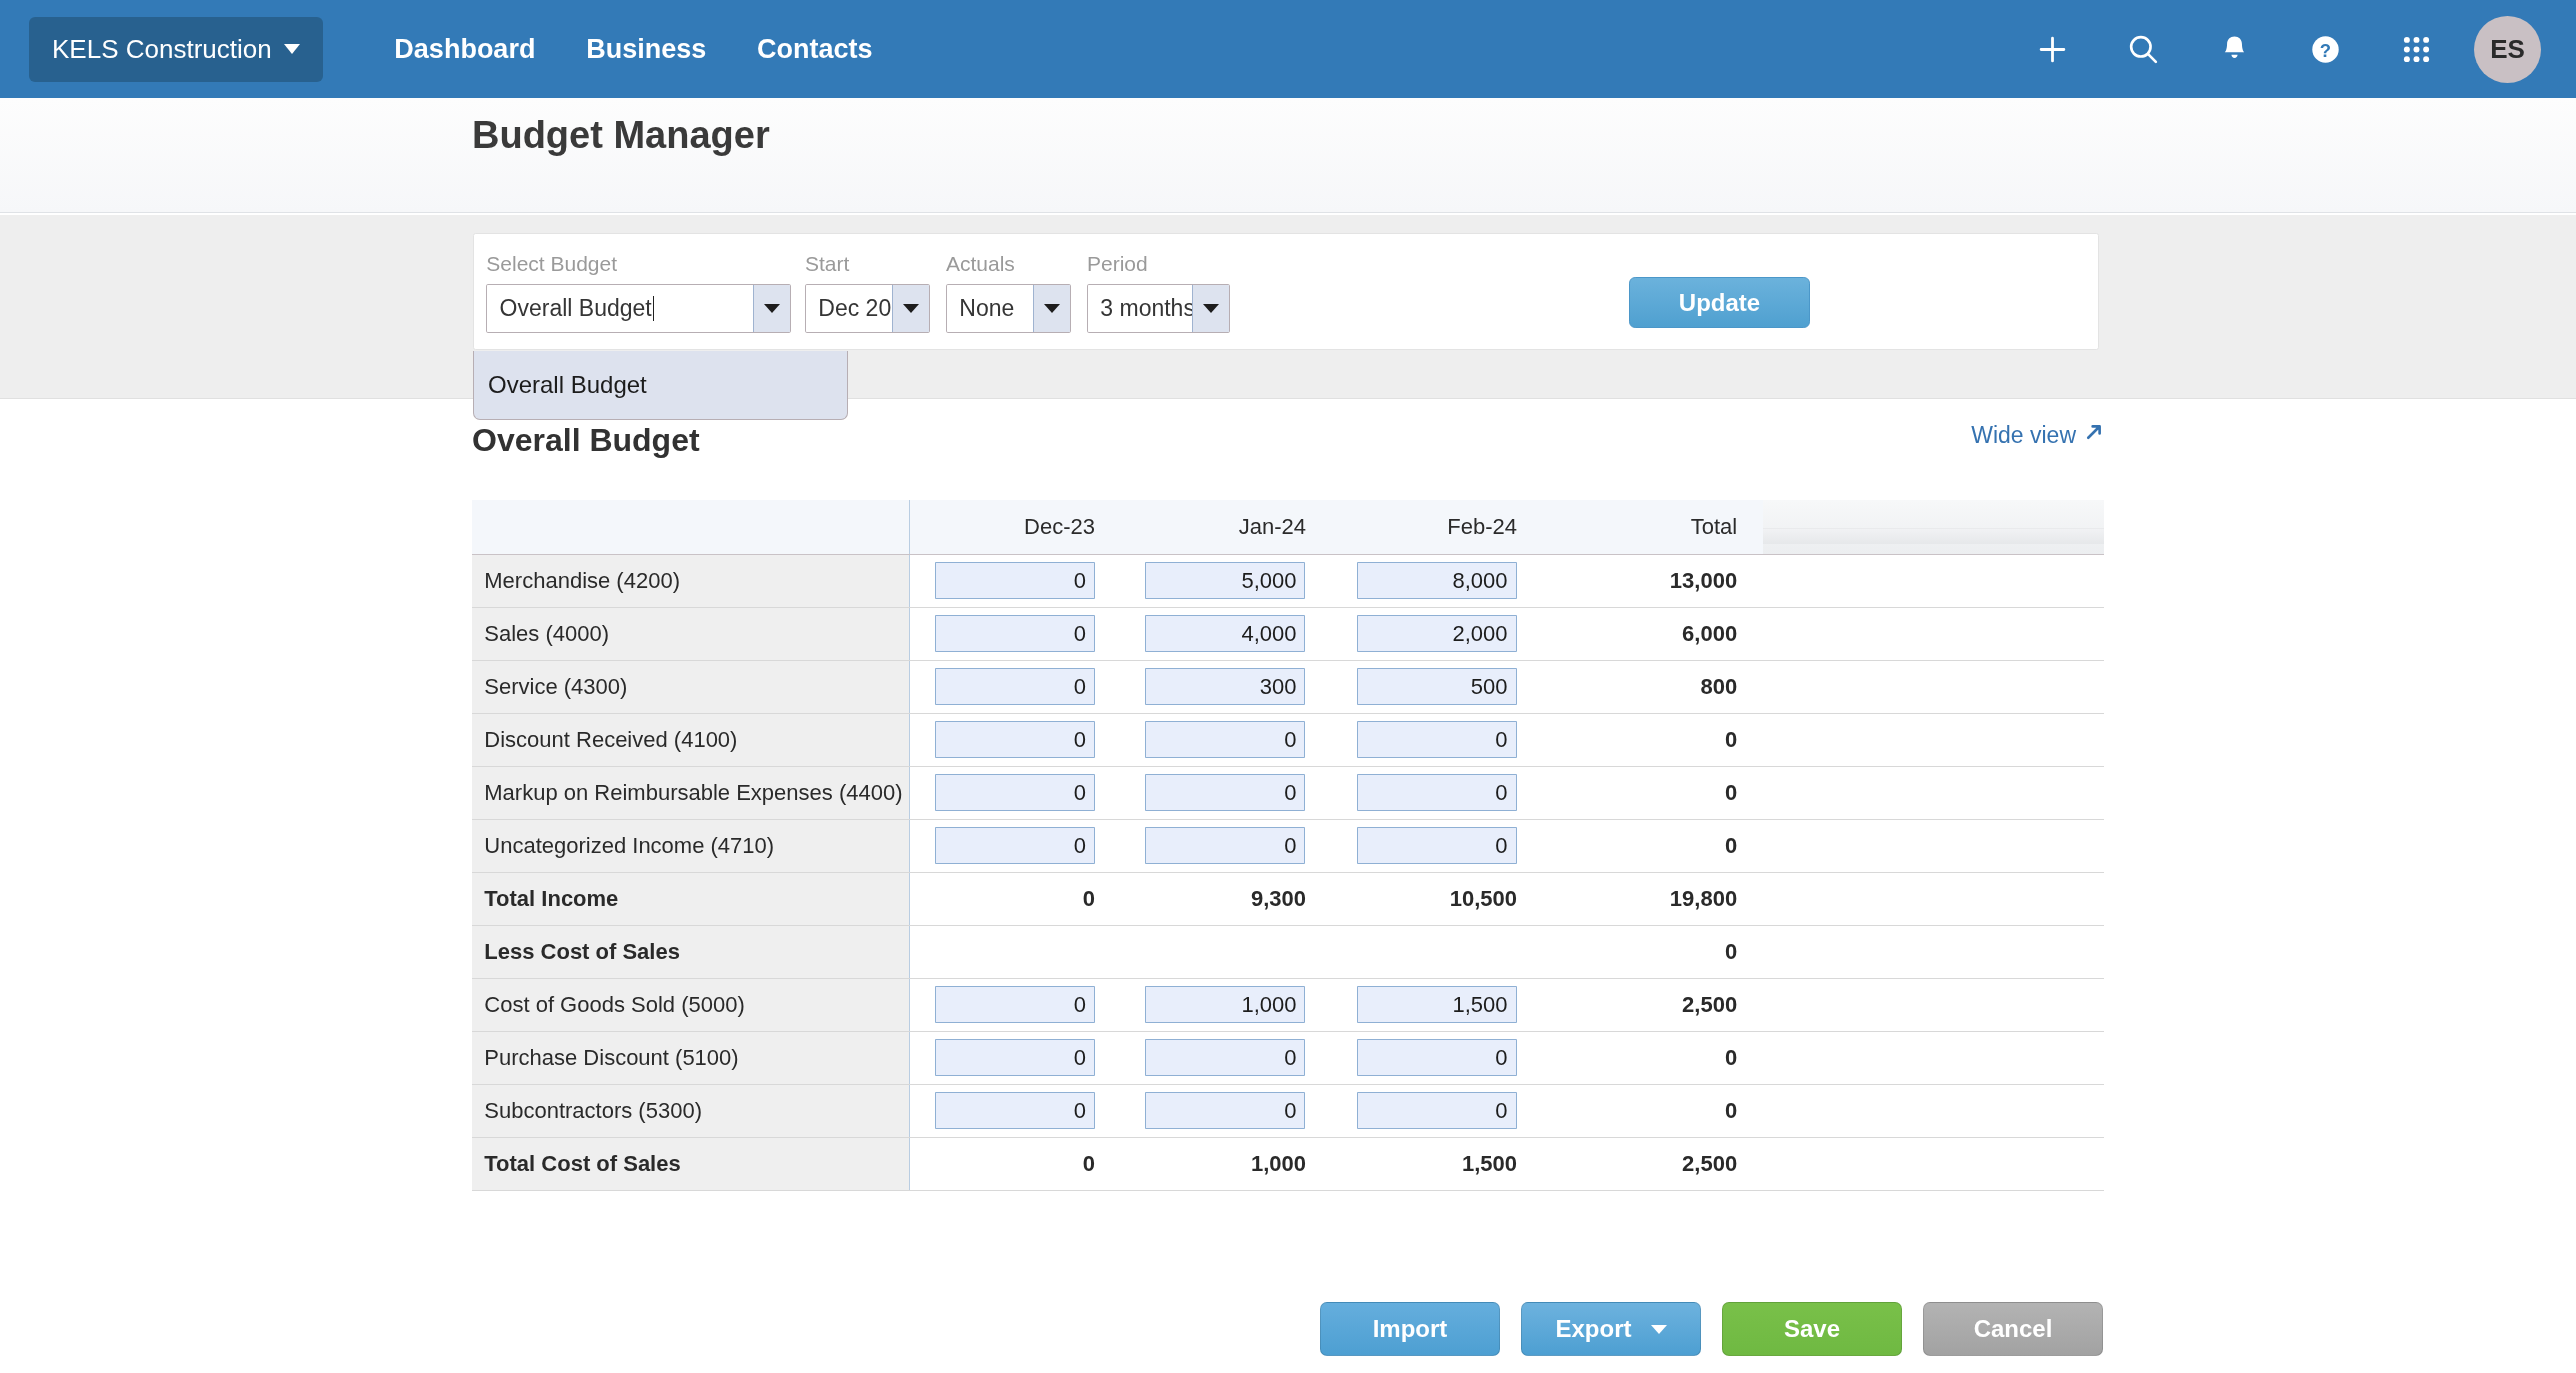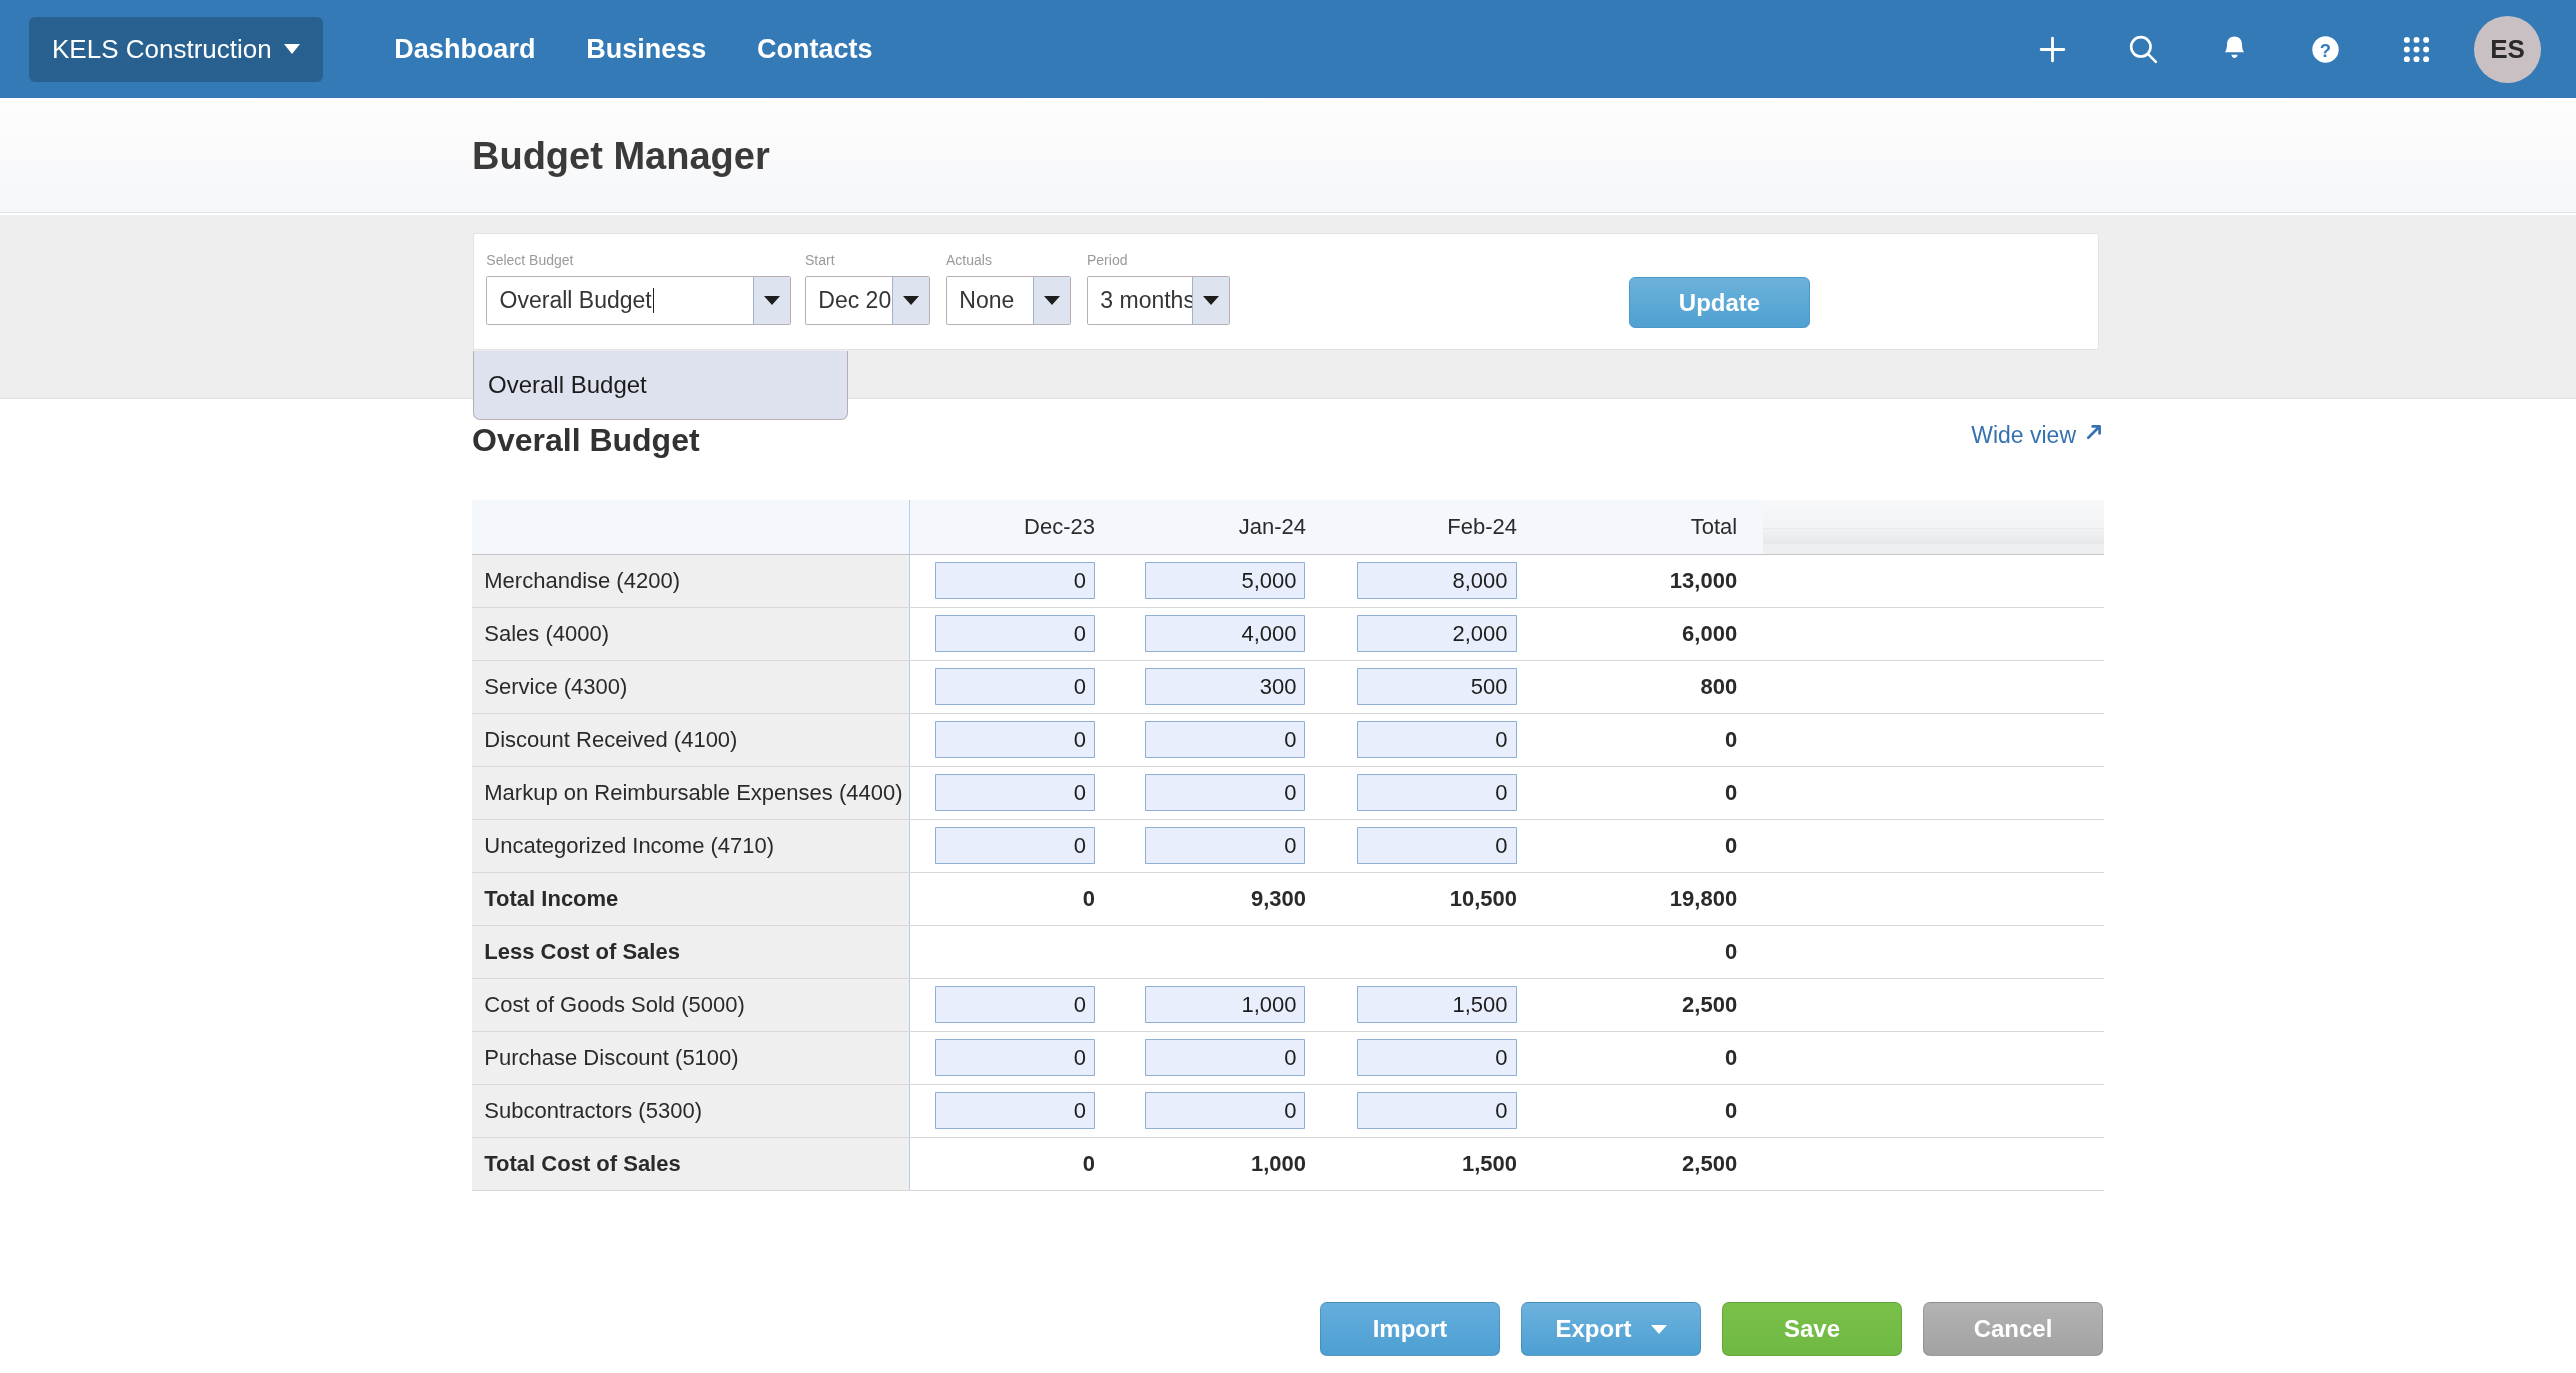--- a/index.html
+++ b/index.html
@@ -81,21 +81,21 @@
 
   
   #title-band {
     position: absolute; top: 98px; left: 0;
     width: 2576px; height: 115px;
     background: linear-gradient(#fdfdfd, #f6f7f9);
     border-bottom: 1.8px solid #dfe2e6;
   }
   #page-title {
     position: absolute;
-    left: 472px; top: 37px;
+    left: 472px; top: 16px;
     font-size: 38px;
     font-weight: bold;
     color: #3a3a3a;
   }
 
   
   #filter-band {
     position: absolute; top: 215px; left: 0;
     width: 2576px; height: 184px;
     background: #eeeeee;
@@ -104,21 +104,21 @@
   #filter-panel {
     position: absolute;
     left: 473px; top: 18.4px;
     width: 1626px; height: 117px;
     background: #ffffff;
     border: 0.9px solid #e3e3e3;
     border-radius: 2.6px;
   }
   .field-group { position: absolute; top: 17.5px; }
   .field-label {
-    font-size: 14px;
+    font-size: 21px;
     color: #9a9a9a;
     margin-bottom: 8px;
     display: block;
     white-space: nowrap;
   }
   .sel-wrap {
     height: 49px;
     border: 0.9px solid #b7aeb3;
     background: #ffffff;
     display: flex; align-items: stretch;

